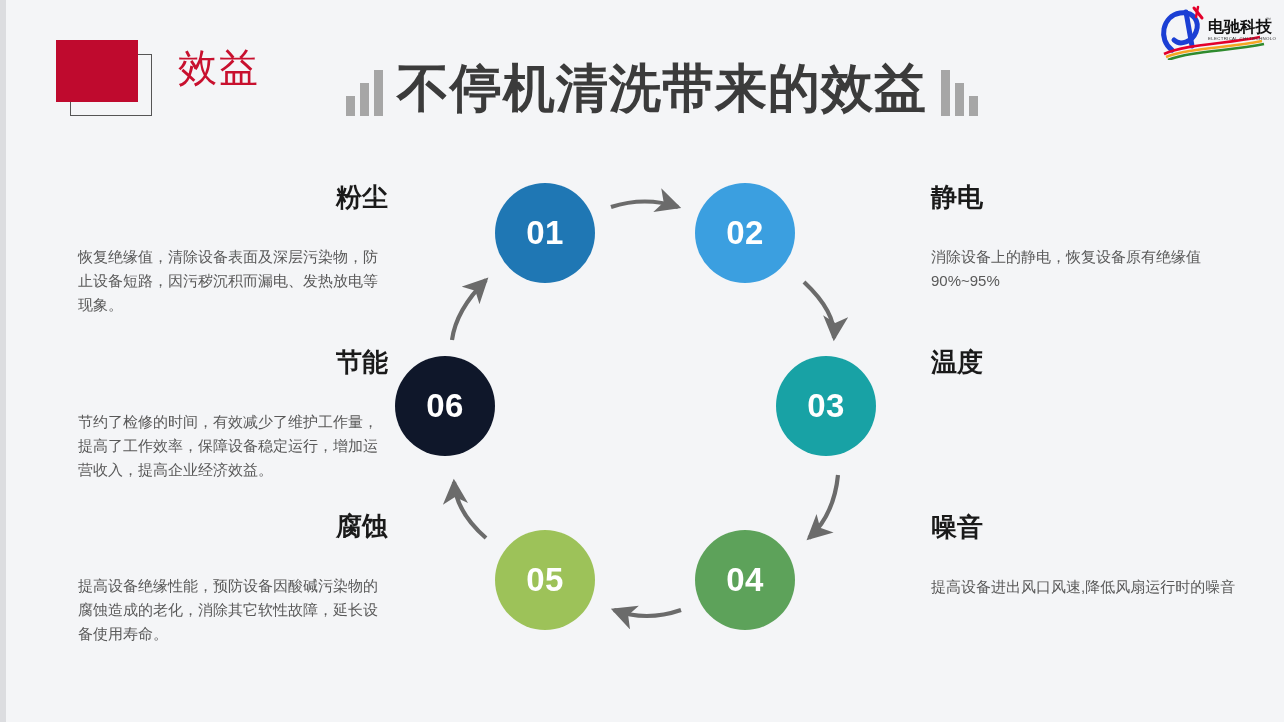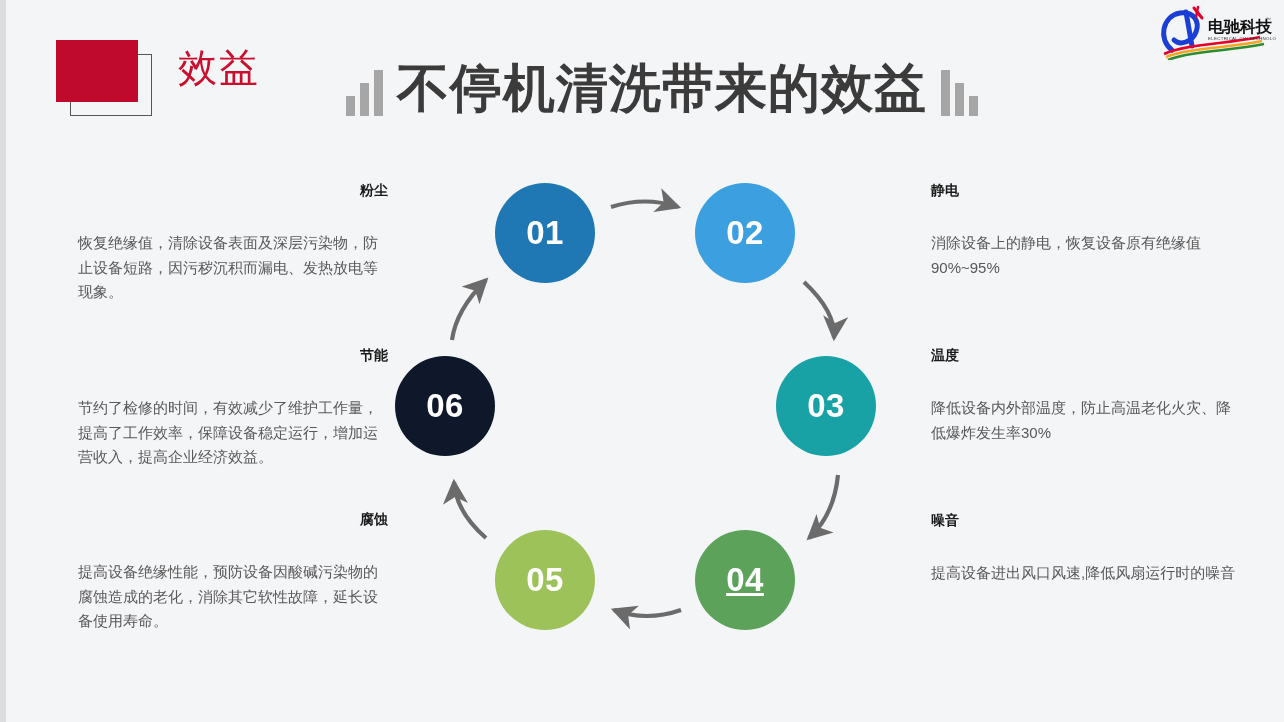--- a/index.html
+++ b/index.html
@@ -48,21 +48,21 @@
   .c1{left:109px;top:23px;}
   .c2{left:309px;top:23px;}
   .c3{left:390px;top:196px;}
   .c4{left:309px;top:370px;}
   .c5{left:109px;top:370px;}
   .c6{left:9px;top:196px;}
   .arrows{position:absolute;left:0;top:0;width:520px;height:520px;}
 
   
   .blk{position:absolute;width:310px;}
-  .blk .hd{font-size:14px;font-weight:bold;color:#1a1a1a;line-height:1.1;margin-bottom:7px;}
+  .blk .hd{font-size:26px;font-weight:bold;color:#1a1a1a;line-height:1.1;margin-bottom:7px;}
   .blk .bd{font-size:15px;color:#595959;line-height:1.62;margin-top:33px;}
   .left{left:72px;text-align:right;}
   .left .bd{text-align:left;}
   .right{left:925px;text-align:left;}
 
   .b1{top:183px;}
   .b6{top:348px;}
   .b5{top:512px;}
   .b2{top:183px;}
   .b3{top:348px;}
@@ -125,21 +125,21 @@
 
     <div class="circle c1" style="background: rgb(31, 119, 180);">
         <span>01</span>
       </div>
     <div class="circle c2" style="background: rgb(59, 159, 224);">
         <span>02</span>
       </div>
     <div class="circle c3" style="background: rgb(24, 162, 165);">
         <span>03</span>
       </div>
-    <div class="circle c4" style="background: rgb(93, 162, 90); text-decoration: underline;">
+    <div class="circle c4" style="background: rgb(93, 162, 90);">
         <span>04</span>
       </div>
     <div class="circle c5" style="background: rgb(157, 194, 89);">
         <span>05</span>
       </div>
     <div class="circle c6" style="background: #0f172a;">
         <span>06</span>
       </div>
   </div>
 
@@ -155,20 +155,19 @@
     <div class="hd">腐蚀</div>
     <div class="bd">提高设备绝缘性能，预防设备因酸碱污染物的腐蚀造成的老化，消除其它软性故障，延长设备使用寿命。</div>
   </div>
 
   <div class="blk right b2">
     <div class="hd">静电</div>
     <div class="bd">消除设备上的静电，恢复设备原有绝缘值90%~95%</div>
   </div>
   <div class="blk right b3">
     <div class="hd">温度</div>
-    <div class="bd">降低设备内外部温度，防止高温老化火灾、降低爆炸发生率30%</div>
   </div>
   <div class="blk right b4">
     <div class="hd">噪音</div>
     <div class="bd">提高设备进出风口风速,降低风扇运行时的噪音</div>
   </div>
 
 </div>
 
 </body></html>

